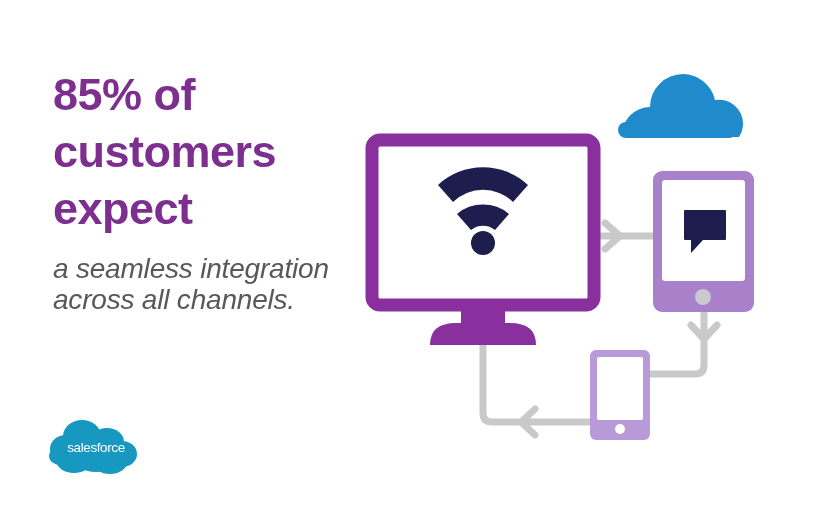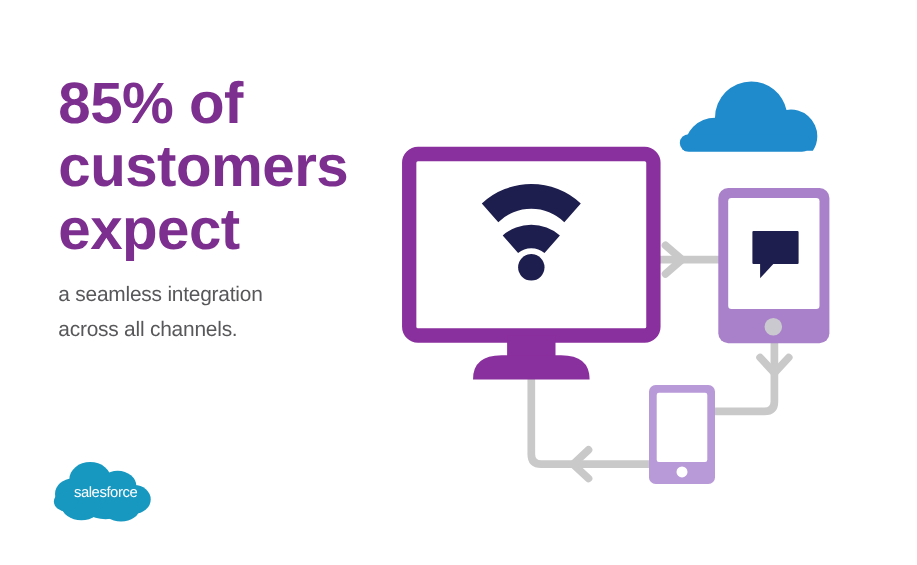--- a/index.html
+++ b/index.html
@@ -21,35 +21,36 @@
 
   
   #text-block {
     position: absolute;
     left: 53px;
     top: 66px;
     width: 300px;
   }
   #headline {
     color: #7d2f90;
-    font-size: 53px;
+    font-size: 45px;
     line-height: 57px;
     font-weight: bold;
     letter-spacing: -0.5px;
     margin: 0;
     white-space: pre-line;
   }
   #subhead {
     margin: 16px 0 0 0;
     color: #58585b;
-    font-size: 19px;
+    font-size: 28px;
     line-height: 31px;
     font-weight: normal;
     letter-spacing: -0.2px;
     white-space: pre-line;
+    font-style: italic;
   }
 
   
   #logo {
     position: absolute;
     left: 44px;
     top: 412px;
     width: 104px;
     height: 70px;
   }

